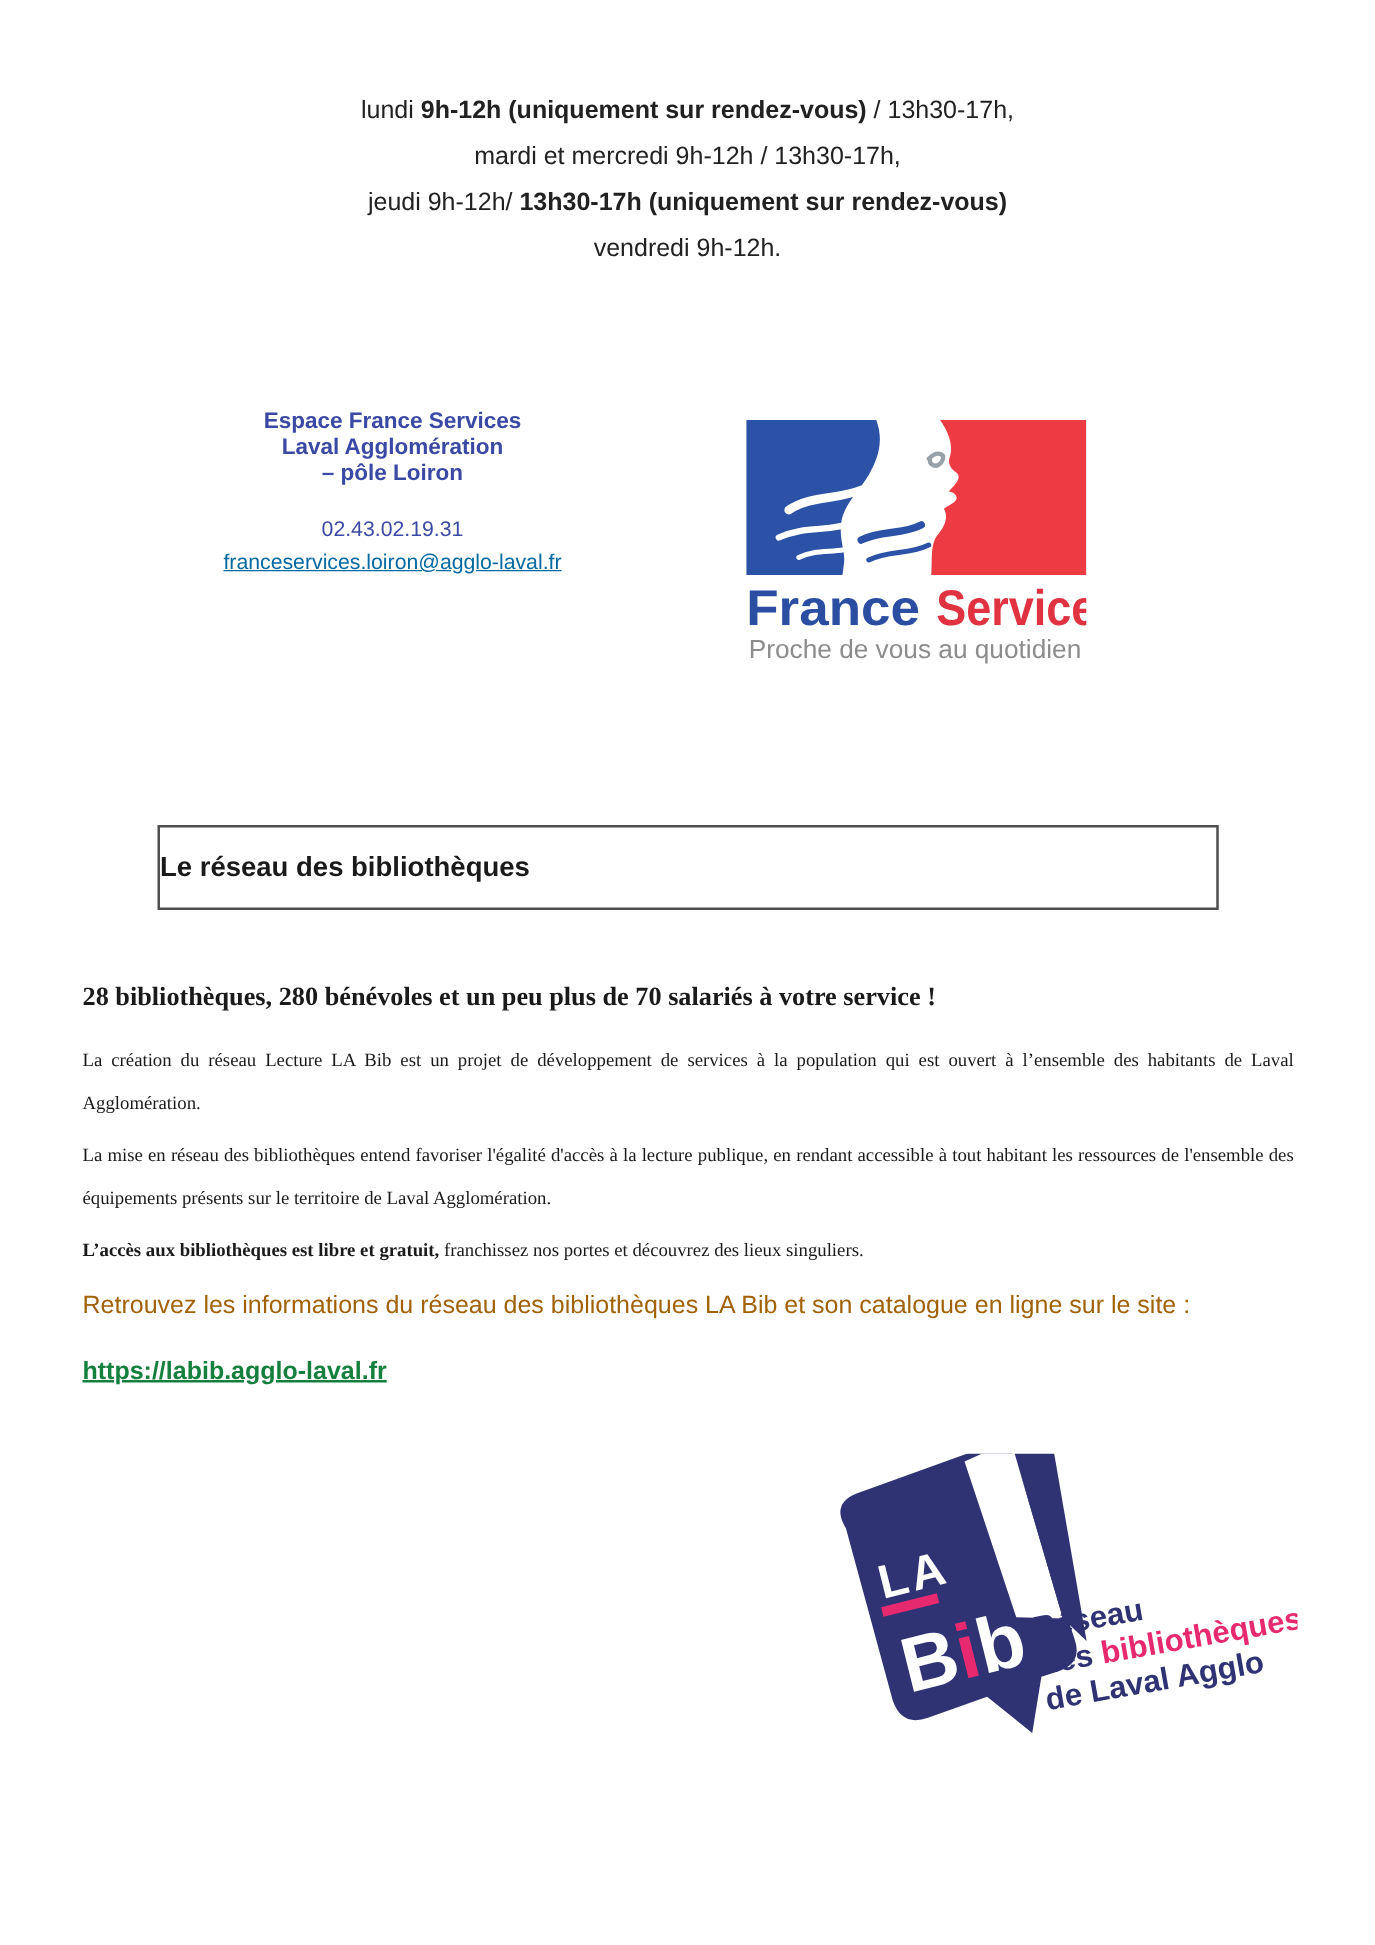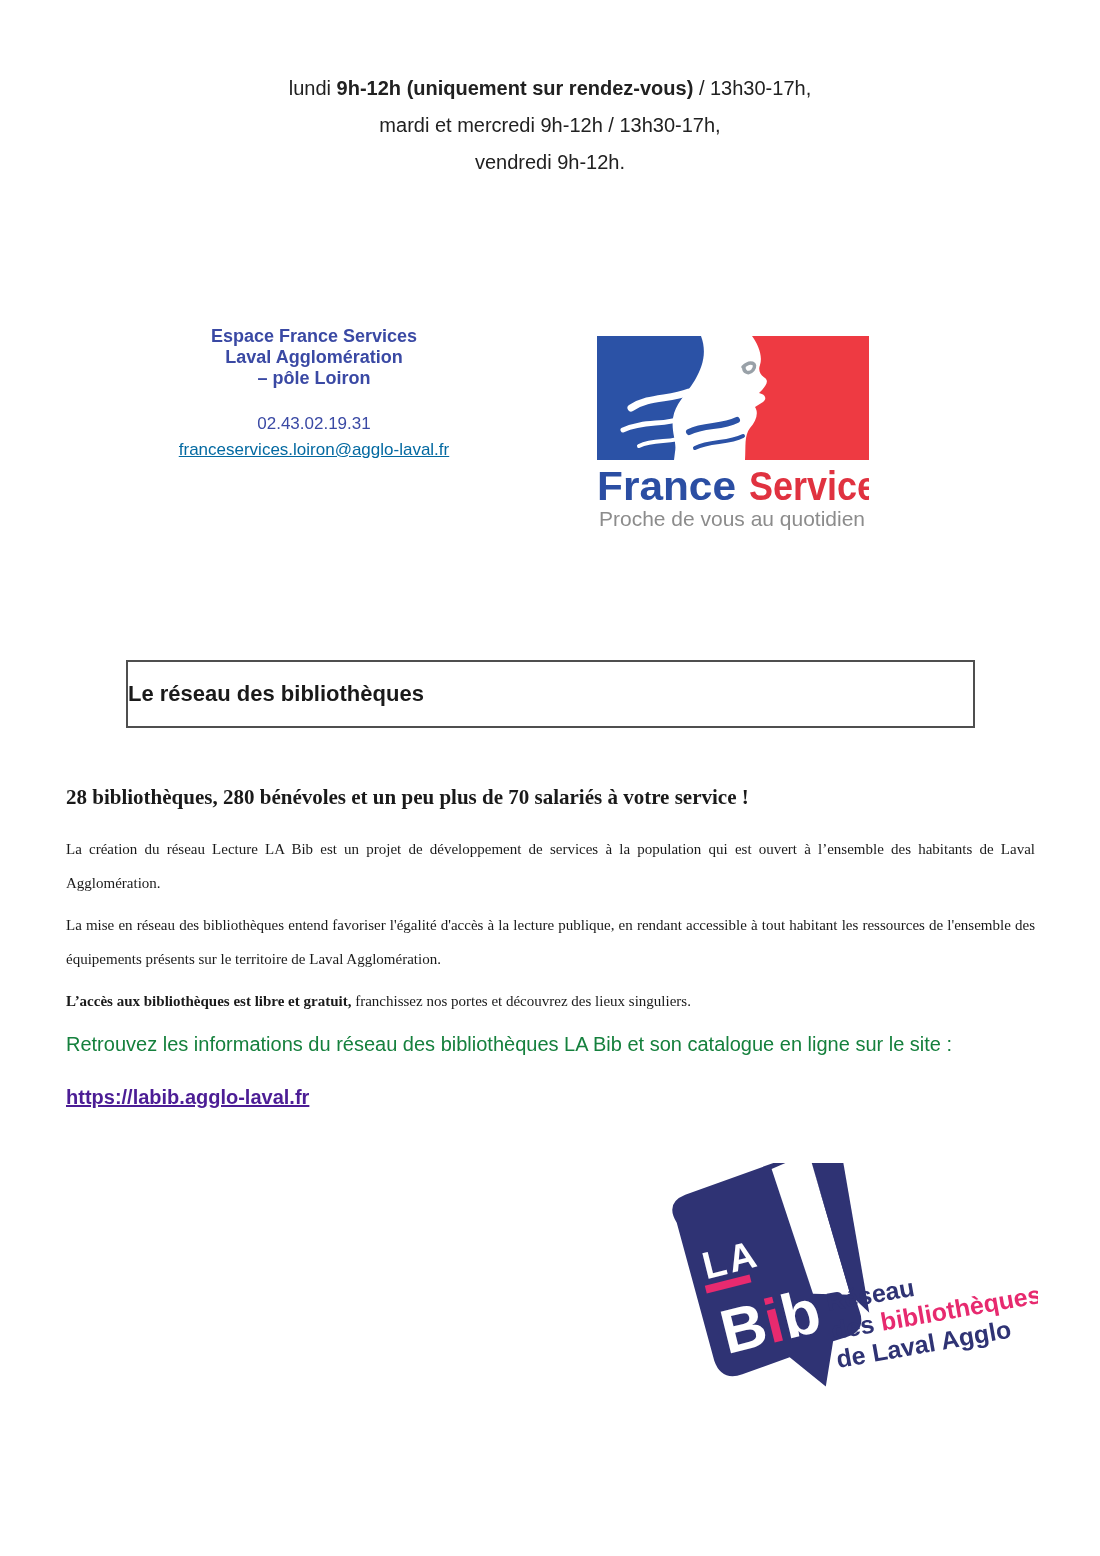--- a/index.html
+++ b/index.html
@@ -38,20 +38,21 @@
   svg text{font-family:"Liberation Sans",sans-serif;}
 </style>
 </head>
 <body>
 
 <div class="page">
 
   <div class="hours" style="color: rgb(33, 33, 33);">
     <div><span>lundi </span><span class="b">9h-12h (uniquement sur rendez-vous)</span><span> / 13h30-17h,</span></div>
     <div><span>mardi et mercredi 9h-12h / 13h30-17h,</span><span class="b"></span><span></span></div>
+    <div><span>jeudi 9h-12h/ </span><span class="b">13h30-17h (uniquement sur rendez-vous)</span><span></span></div>
     <div><span>vendredi 9h-12h.</span><span class="b"></span><span></span></div>
   </div>
 
   <div class="contact" style="color: rgb(58, 73, 164);">
     <div class="contact-name">
       <div>Espace France Services</div>
       <div>Laval Agglomération</div>
       <div>– pôle Loiron</div>
     </div>
     <div class="contact-tel">02.43.02.19.31</div>
@@ -77,22 +78,22 @@
 
   <div class="section-box" style="border-color: rgb(79, 79, 79);">
     <div class="section-title">Le réseau des bibliothèques</div>
   </div>
 
   <div class="body-text" style="color: rgb(26, 26, 26);">
     <p class="intro-bold">28 bibliothèques, 280 bénévoles et un peu plus de 70 salariés à votre service !</p>
     <p class="para">La création du réseau Lecture LA Bib est un projet de développement de services à la population qui est ouvert à l’ensemble des habitants de Laval Agglomération.</p>
     <p class="para">La mise en réseau des bibliothèques entend favoriser l'égalité d'accès à la lecture publique, en rendant accessible à tout habitant les ressources de l'ensemble des équipements présents sur le territoire de Laval Agglomération.</p>
     <p class="para"><span class="b">L’accès aux bibliothèques est libre et gratuit,</span><span> franchissez nos portes et découvrez des lieux singuliers.</span></p>
-    <p class="info" style="color: #15803d;">Retrouvez les informations du réseau des bibliothèques LA Bib et son catalogue en ligne sur le site :</p>
-    <p class="link-line"><a class="site-link" style="color: #4c1d95;">https://labib.agglo-laval.fr</a></p>
+    <p class="info" style="color: #a16207;">Retrouvez les informations du réseau des bibliothèques LA Bib et son catalogue en ligne sur le site :</p>
+    <p class="link-line"><a class="site-link" style="color: #15803d;">https://labib.agglo-laval.fr</a></p>
   </div>
 
   <div class="labib-logo">
     <svg width="390" height="250" viewBox="0 0 390 250">
       <g transform="rotate(-14 125 115)">
         <path d="M45,38 Q38,16 60,13 L168,2 Q188,0 190,18 L201,168 Q203,188 183,190 L168,191 L150,233 L122,196 L72,201 Q50,203 48,181 Z" fill="#2F3374"></path>
         <polygon fill="#ffffff" points="150,9 190,2 196,150 160,140"></polygon>
         <polygon points="190,2 222,8 210,172 196,150" fill="#2F3374"></polygon>
         <text x="60" y="100" font-size="38" font-weight="bold" fill="#ffffff" letter-spacing="3">LA</text>
         <rect x="57" y="106" width="46" height="8" fill="#E72A6F"></rect>

